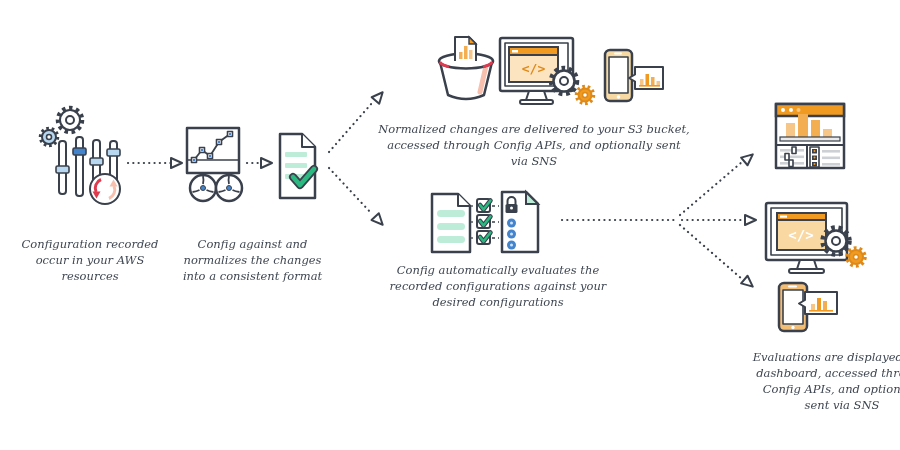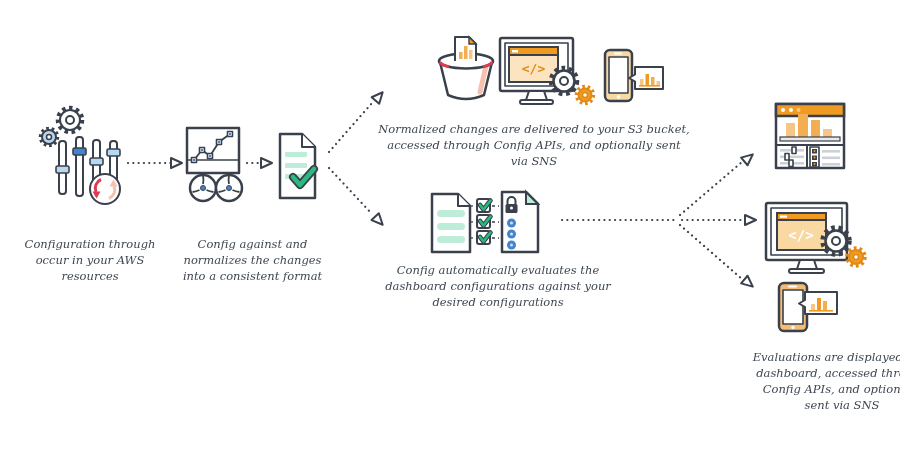--- a/index.html
+++ b/index.html
@@ -306,32 +306,32 @@
     <rect x="788" y="285.5" width="9" height="2" rx="1" fill="#fff"></rect>
     <circle cx="793" cy="327.5" r="1.7" fill="#fff"></circle>
     <path class="ol2" d="M805,292 H837 V314 H805 V307 L799,303.5 L805,300 Z"></path>
     <rect x="809" y="310" width="24" height="1.6" fill="var(--orange)"></rect>
     <rect x="811" y="304" width="4" height="6" fill="var(--bar-l)"></rect>
     <rect x="817" y="298" width="4" height="12" fill="var(--orange)"></rect>
     <rect x="823" y="301" width="4" height="9" fill="var(--bar-m)"></rect>
   </g>
 </svg>
 
-  <div class="caption" style="left:10px;top:236px;width:160px;">Configuration through
+  <div class="caption" style="left:10px;top:236px;width:160px;">Configuration recorded
 occur in your AWS
 resources</div>
 
   <div class="caption" style="left:170px;top:236px;width:165px;">Config against and
 normalizes the changes
 into a consistent format</div>
 
   <div class="caption" style="left:378px;top:121px;width:312px;">Normalized changes are delivered to your S3 bucket,
 accessed through Config APIs, and optionally sent via SNS</div>
 
   <div class="caption" style="left:385px;top:262px;width:226px;">Config automatically evaluates the
-dashboard configurations against your
+recorded configurations against your
 desired configurations</div>
 
   <div class="caption" style="left:748px;top:349px;width:188px;">Evaluations are displayed on a
 dashboard, accessed through
 Config APIs, and optionally
 sent via SNS</div>
 </div>
 
 </body></html>

